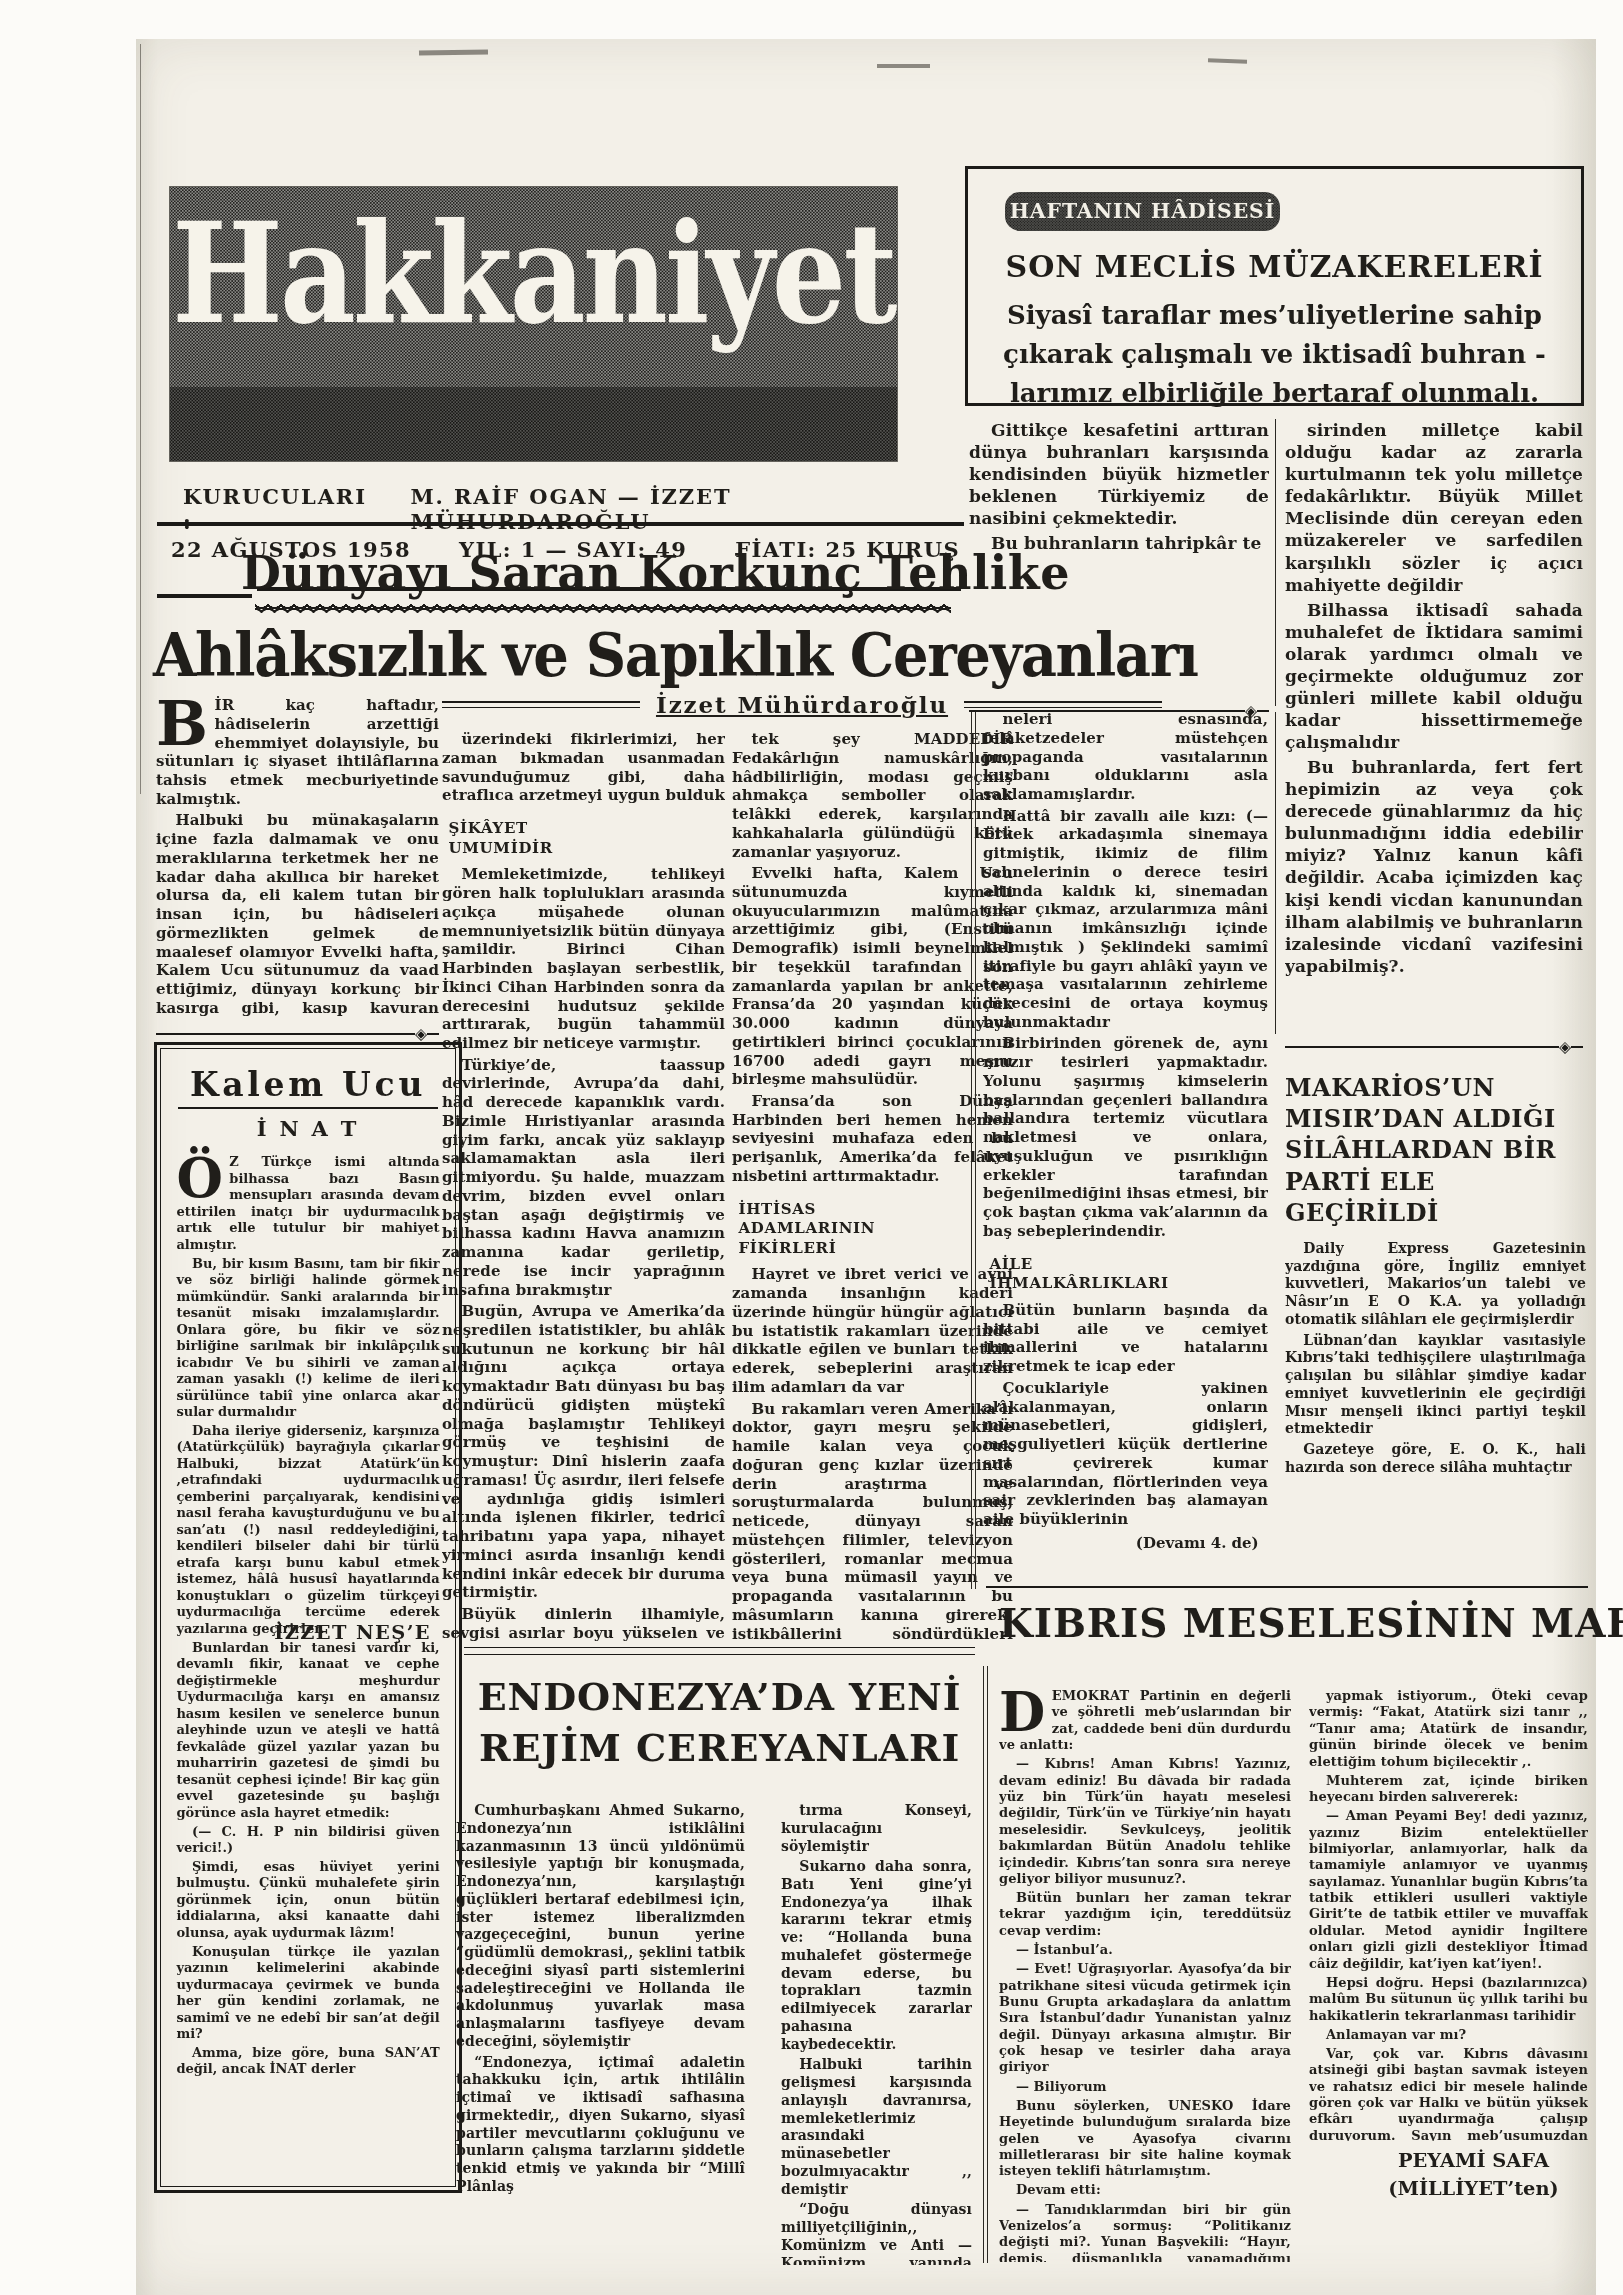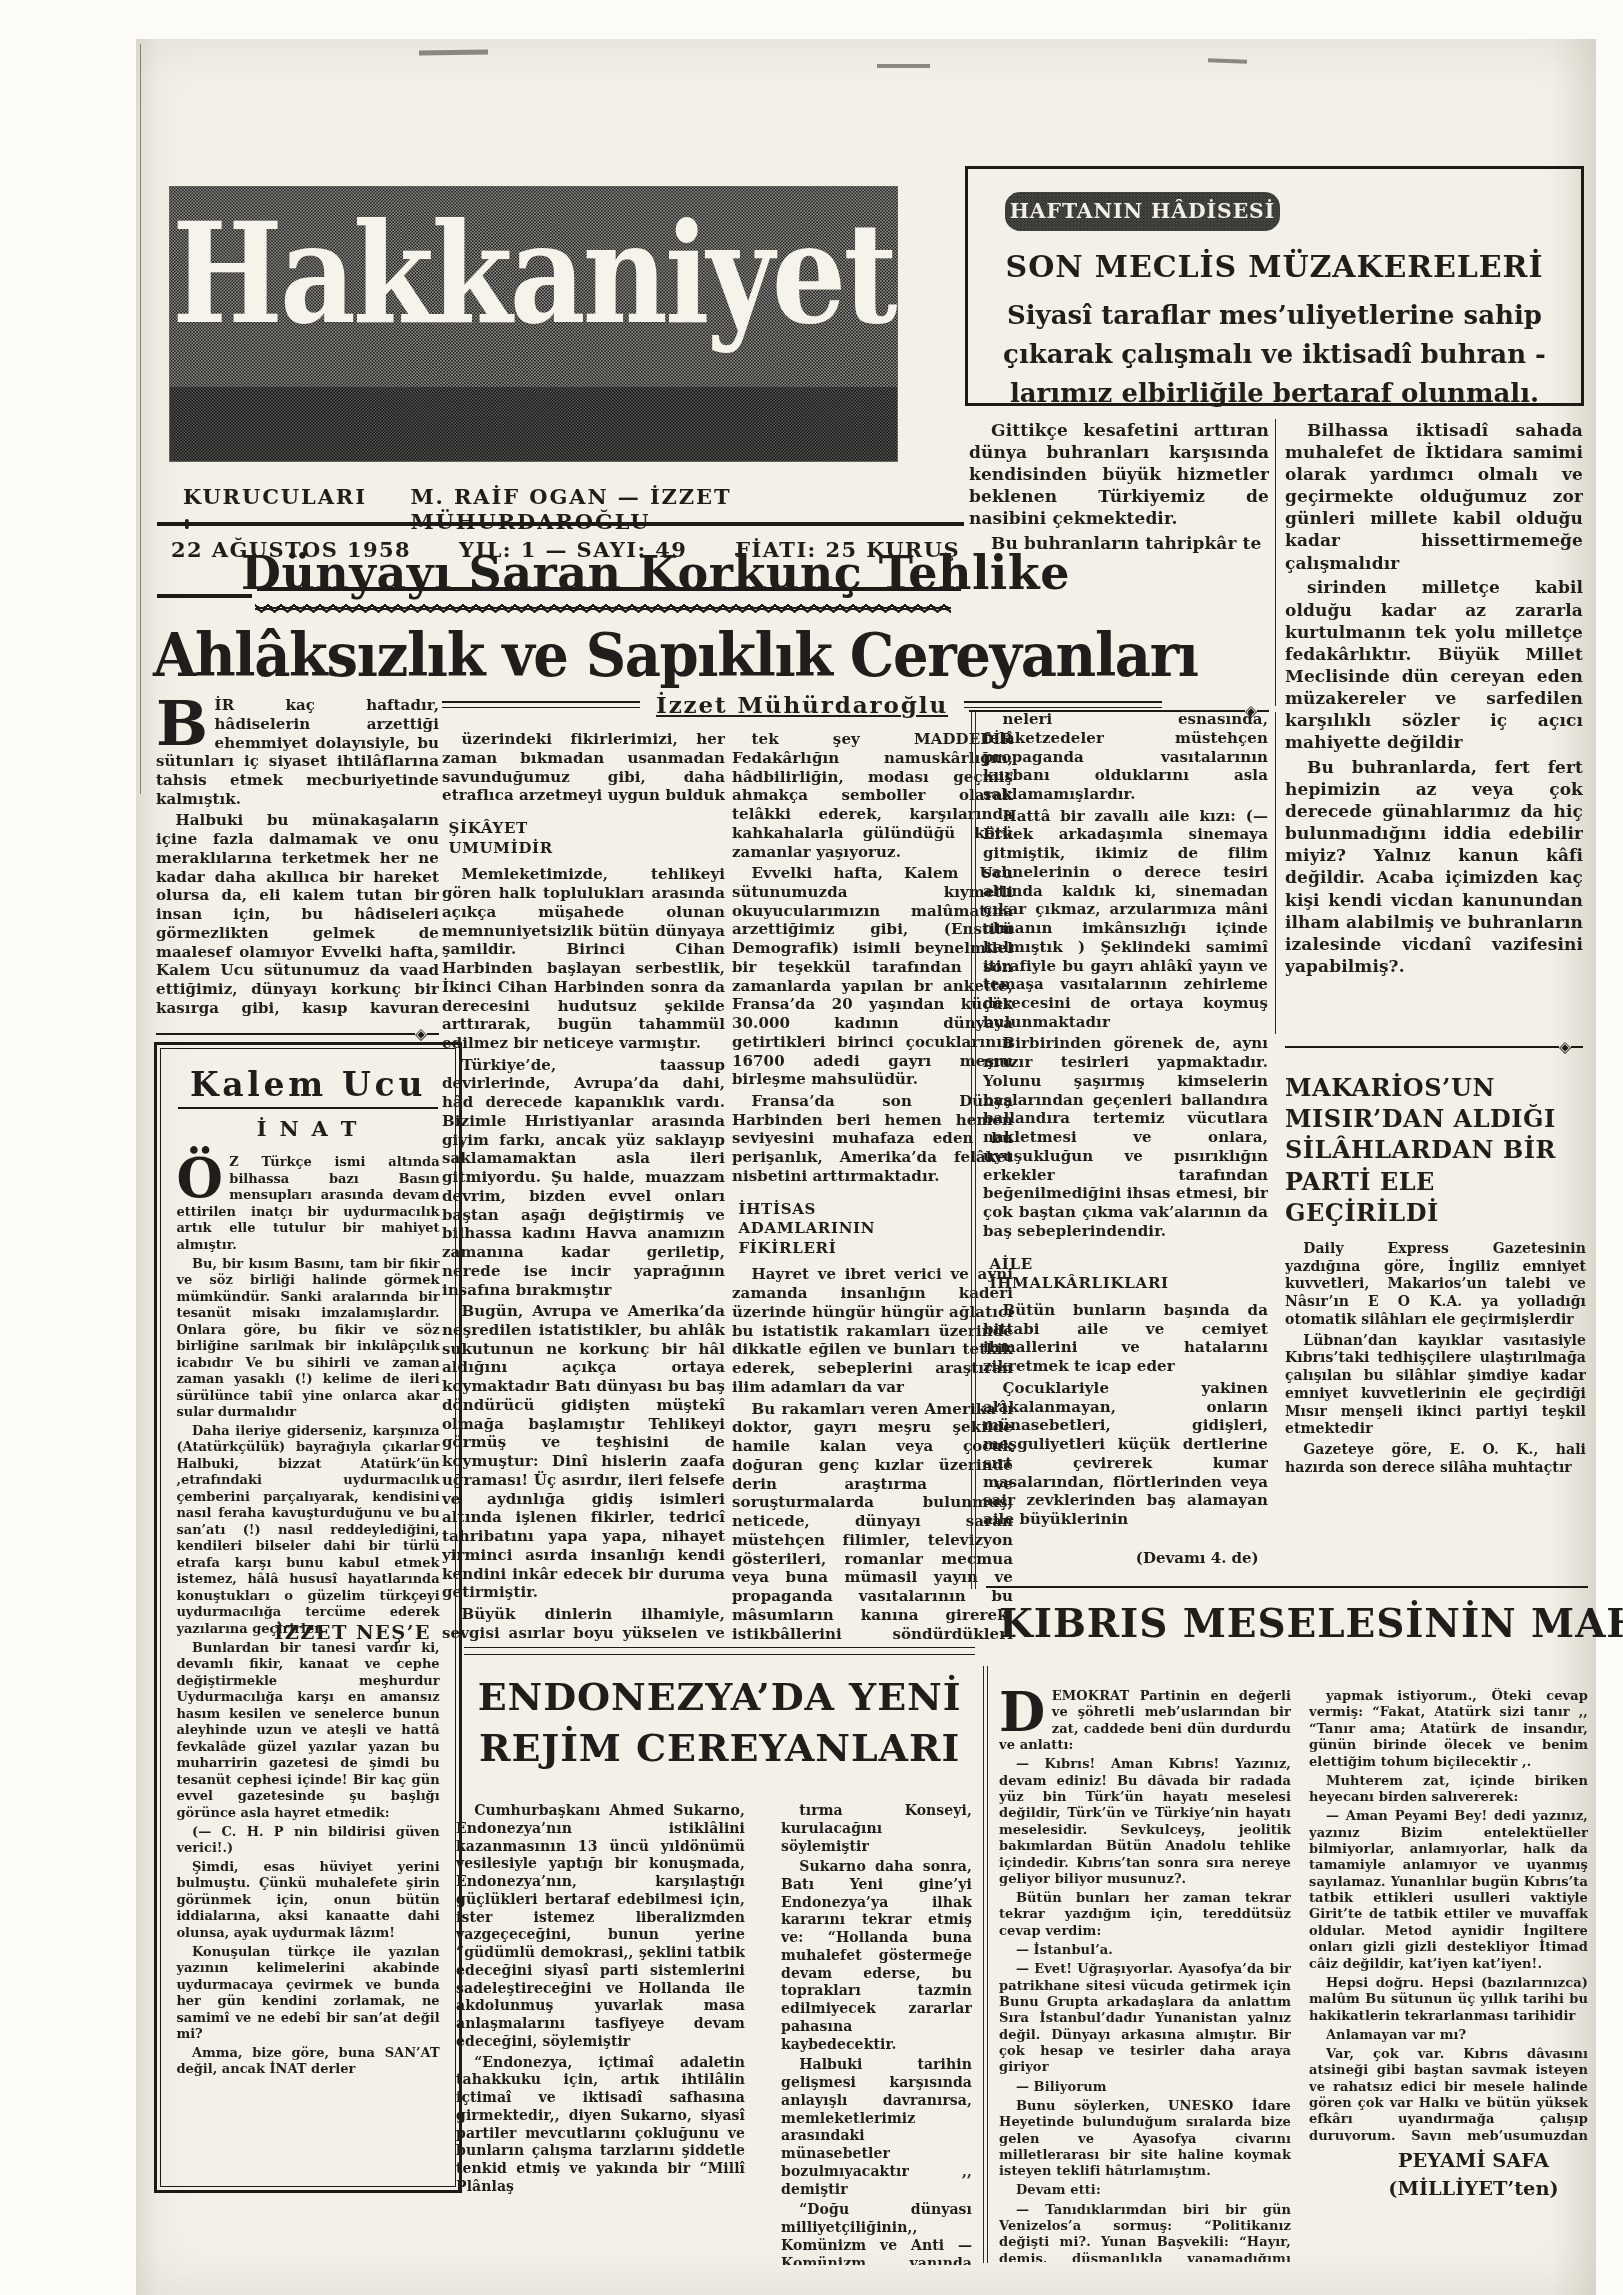--- a/index.html
+++ b/index.html
@@ -41,21 +41,21 @@
   .wkick{margin:23px 0 0 37px;width:271px;text-align:center;font-size:20.4px;font-weight:bold;
     color:#f2efe6;padding:7.4px 1.9px;letter-spacing:0.9px;border-radius:15px;}
   .whead{margin-top:18.5px;text-align:center;font-size:30px;font-weight:bold;letter-spacing:0.9px;}
   .wdeck{margin-top:12px;text-align:center;font-size:26px;font-weight:bold;line-height:1.5;}
 
   
   .col{position:absolute;overflow:hidden;text-align:justify;}
   .col p.para{margin:0 0 2.8px 0;text-indent:1.3em;font-weight:bold;letter-spacing:0.1px;}
   .col p.first{text-indent:0;}
   .col .subhead{font-weight:bold;margin:14px 0 7.4px 6.5px;letter-spacing:0.7px;max-width:62%;line-height:1.3;}
-  .col .continuation{text-align:right;font-weight:bold;margin-top:20px;padding-right:9.3px;}
+  .col .continuation{text-align:right;font-weight:bold;margin-top:5px;padding-right:9.3px;}
   .dropcap{float:left;font-weight:bold;font-size:4.1em;line-height:.82;padding:2.8px 6.5px 0 0;}
 
   .fs-week{font-size:17px;line-height:1.3;}
   .fs-lead{font-size:15px;line-height:1.25;}
   .fs-side{font-size:14px;line-height:1.27;}
 
   
   .kicker{left:241px;top:546px;width:726px;text-align:center;white-space:nowrap;
     font-size:46px;font-weight:bold;letter-spacing:0.5px;}
   .wavy{left:255px;top:604px;width:696px;height:9.3px;
@@ -139,22 +139,22 @@
       <div>çıkarak çalışmalı ve iktisadî buhran -</div>
       <div>larımız elbirliğile bertaraf olunmalı.</div>
     </div>
   </div>
   <div class="col fs-week" style="left:969px;top:419px;width:300px;height:287px;">
       <p class="para">Gittikçe kesafetini arttıran dünya buhranları karşısında kendisinden büyük hizmetler beklenen Türkiyemiz de nasibini çekmektedir.</p>
       <p class="para">Bu buhranların tahripkâr te</p>
     </div>
   <div class="vr" style="left:1275px;top:419px;height:287px;"></div>
   <div class="col fs-week" style="left:1285px;top:419px;width:298px;height:615px;">
+      <p class="para">sirinden milletçe kabil olduğu kadar az zararla kurtulmanın tek yolu milletçe fedakârlıktır. Büyük Millet Meclisinde dün cereyan eden müzakereler ve sarfedilen karşılıklı sözler iç açıcı mahiyette değildir</p>
       <p class="para">Bilhassa iktisadî sahada muhalefet de İktidara samimi olarak yardımcı olmalı ve geçirmekte olduğumuz zor günleri millete kabil olduğu kadar hissettirmemeğe çalışmalıdır</p>
-      <p class="para">sirinden milletçe kabil olduğu kadar az zararla kurtulmanın tek yolu milletçe fedakârlıktır. Büyük Millet Meclisinde dün cereyan eden müzakereler ve sarfedilen karşılıklı sözler iç açıcı mahiyette değildir</p>
       <p class="para">Bu buhranlarda, fert fert hepimizin az veya çok derecede günahlarımız da hiç bulunmadığını iddia edebilir miyiz? Yalnız kanun kâfi değildir. Acaba içimizden kaç kişi kendi vicdan kanunundan ilham alabilmiş ve buhranların izalesinde vicdanî vazifesini yapabilmiş?.</p>
     </div>
   <div class="orn" style="left:969px;top:701px;width:300px;">
       <span>◈</span>
     </div>
 
   <div class="abs kicker">Dünyayı Saran Korkunç Tehlike</div>
   <div class="abs wavy"></div>
   <div class="abs headline">Ahlâksızlık ve Sapıklık Cereyanları</div>
   <div class="abs byline">

